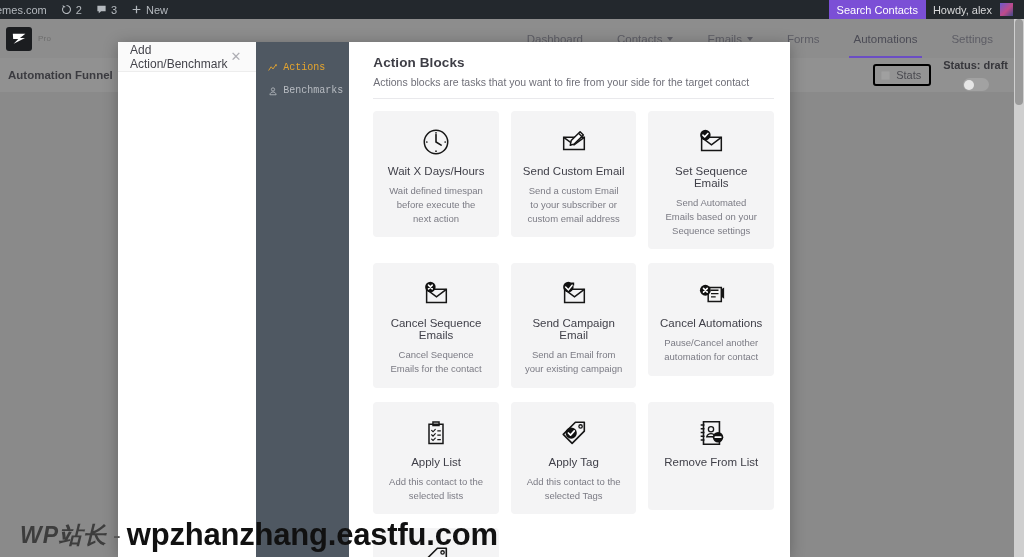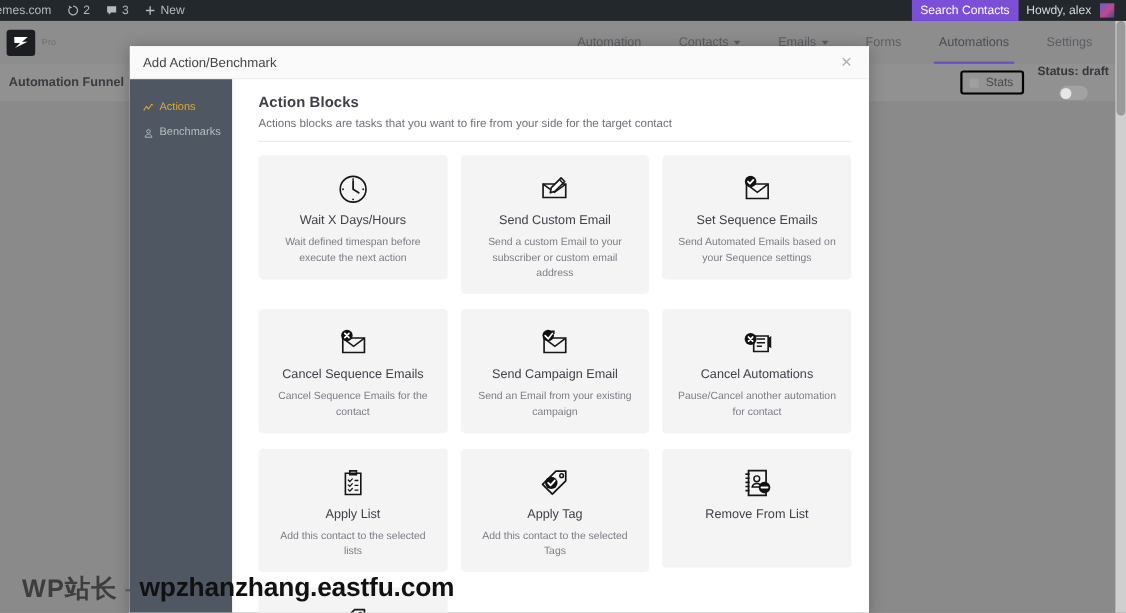--- a/index.html
+++ b/index.html
@@ -135,41 +135,42 @@
   }
 
   
   #modal {
     position: absolute;
     left: 118px; top: 42px;
     width: 672px; height: 515px;
     background: #ffffff;
     box-shadow: 0 2px 14px rgba(0,0,0,.28);
     z-index: 20;
-    display: flex; flex-direction: column;
+    display: flex; flex-direction: row;
     overflow: hidden;
   }
   #modal-header {
     height: 30px; flex: 0 0 30px;
     background: #fafafa;
     border-bottom: 1px solid #ededed;
     display: flex; align-items: center;
     padding: 0 12px;
   }
   #modal-title { font-size: 12px; color: #44444b; }
   #modal-close {
     margin-left: auto; font-size: 13px; color: #aeaeb4;
     line-height: 1; padding: 2px 3px;
   }
   #modal-body { flex: 1 1 auto; display: flex; min-height: 0; }
 
   #modal-sidebar {
     flex: 0 0 93px;
     background: #4f5862;
     padding-top: 14px;
+    font-family: Liberation Mono, monospace;
   }
   .side-item {
     display: flex; align-items: center; gap: 5px;
     padding: 6px 0 6px 12px;
     font-size: 10px; color: #b8bcc2;
   }
   .side-item.active { color: #e5a52e; }
   .side-ico { width: 10px; height: 10px; display: block; }
 
   #modal-content {
@@ -244,25 +245,25 @@
   
   #watermark {
     position: absolute; left: 0; bottom: 2px;
     width: 1024px; height: 40px;
     z-index: 35;
     display: flex; align-items: center;
     pointer-events: none;
   }
   #wm-left {
     font-size: 23px; font-weight: bold; color: #3d3d3d;
-    margin-left: 20px; letter-spacing: 1px;
+    margin-left: 20px; letter-spacing: 1px; font-style: italic;
   }
   #wm-dash { font-size: 23px; color: #555; margin: 0 6px; }
   #wm-right {
-    font-size: 24px; font-weight: bold; color: #111;
+    font-size: 31px; font-weight: bold; color: #111;
     letter-spacing: -0.2px;
   }
 </style>
 </head>
 <body>
 
 <div id="wp-admin-bar">
   <div class="ab-item ab-site">
     <span>emes.com</span>
   </div>
@@ -298,21 +299,21 @@
 <div id="app-topbar">
   <div id="brand-logo">
     <svg width="17" height="15" viewBox="0 0 20 18">
       <path d="M2 3.2h15l-6.4 5.2h6L3 15.2l5.5-5.6H2.4z" fill="#ffffff"></path>
     </svg>
   </div>
   <div id="brand-pro">Pro</div>
 
   <nav id="main-nav">
     <div class="nav-item">
-      <span>Automation</span>
+      <span>Dashboard</span>
     </div>
     <div class="nav-item">
       <span>Contacts</span>
       <span class="caret"></span>
     </div>
     <div class="nav-item">
       <span>Emails</span>
       <span class="caret"></span>
     </div>
     <div class="nav-item">

